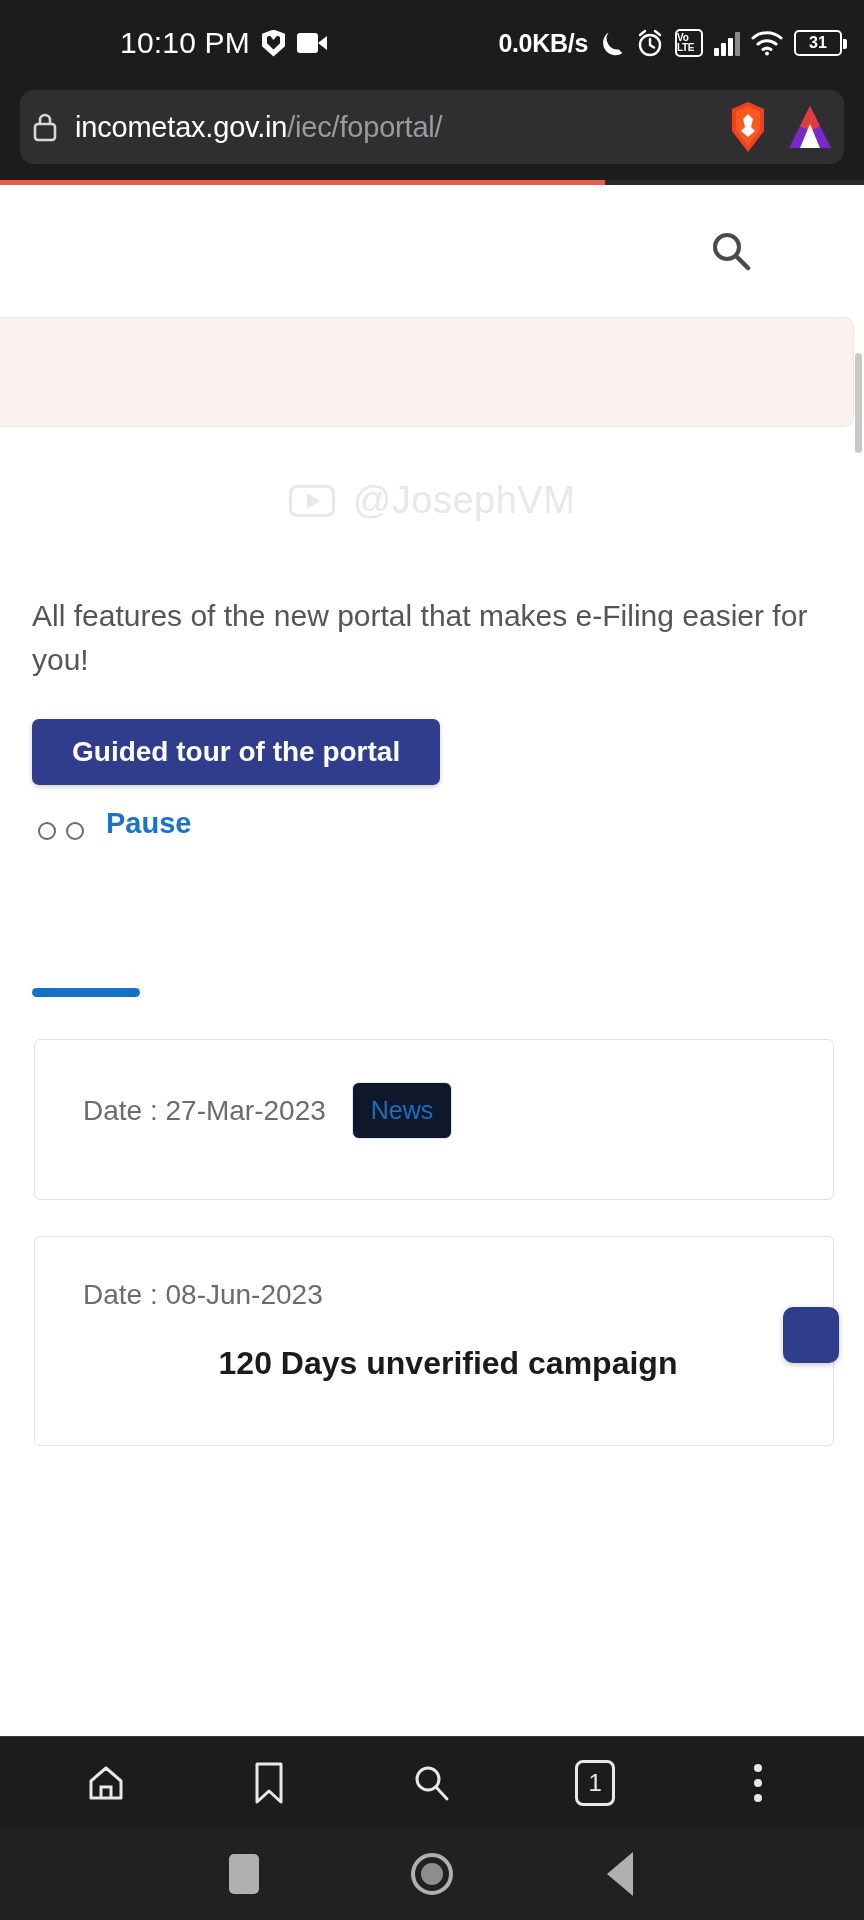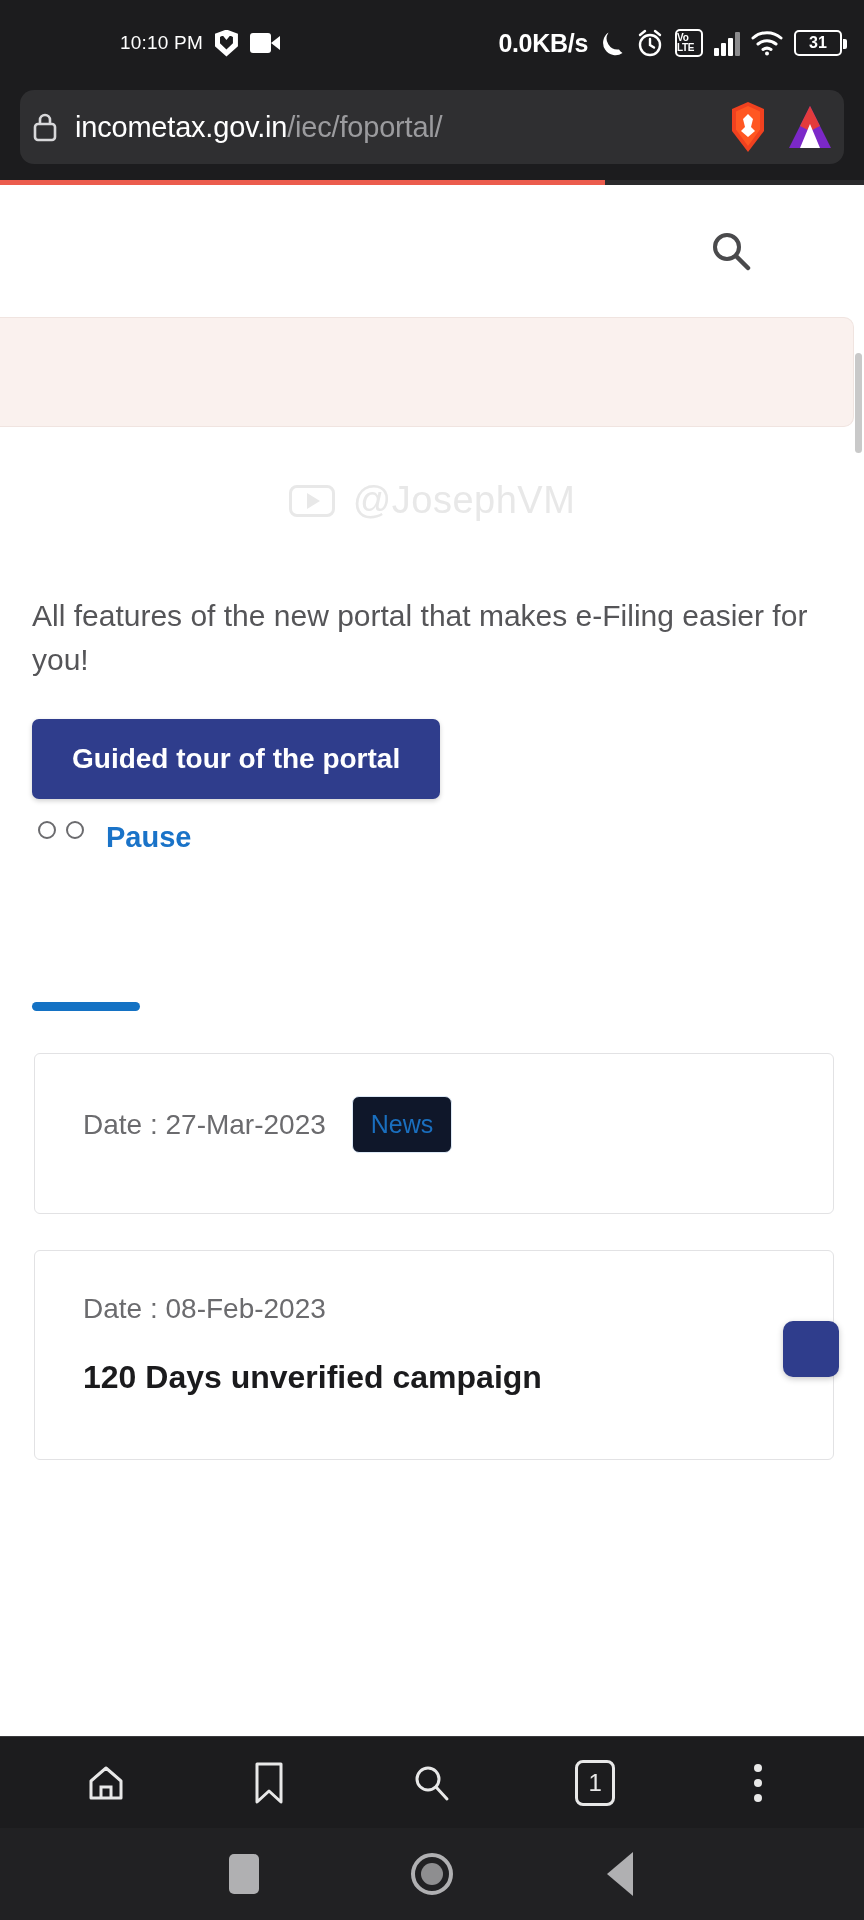--- a/index.html
+++ b/index.html
@@ -29,21 +29,21 @@
   }
   .sb-left {
     position: absolute;
     left: 120px;
     display: flex;
     align-items: center;
     gap: 12px;
   }
   .sb-clock {
     color: #ffffff;
-    font-size: 19px;
+    font-size: 30px;
     font-weight: 500;
     letter-spacing: 0.2px;
   }
   .sb-right {
     position: absolute;
     right: 22px;
     display: flex;
     align-items: center;
     gap: 11px;
   }
@@ -243,30 +243,30 @@
     color: #555558;
   }
 
   .cta-btn {
     margin: 38px 0 0 32px;
     display: inline-block;
     background: #2f3d8c;
     color: #ffffff;
     font-size: 28px;
     font-weight: 700;
-    padding: 24px 40px;
+    padding: 17px 40px;
     border-radius: 7px;
     border: none;
     box-shadow: 0 2px 5px rgba(0,0,0,0.18);
     cursor: pointer;
   }
 
   .carousel-ctrl {
     display: flex;
-    align-items: flex-start;
+    align-items: flex-end;
     gap: 10px;
     margin: 22px 0 0 38px;
   }
   .dot {
     width: 18px; height: 18px;
     border: 2px solid #6b6b6e;
     border-radius: 50%;
     background: transparent;
     cursor: pointer;
     padding: 0;
@@ -294,20 +294,21 @@
     flex-direction: column;
     gap: 36px;
     position: relative;
   }
   .card {
     border: 1px solid #e2e2e4;
     border-radius: 6px;
     background: #ffffff;
     padding: 42px 20px 60px 48px;
     position: relative;
+    text-align: center;
   }
   .card-top {
     display: flex;
     align-items: center;
     gap: 26px;
   }
   .card-date {
     font-size: 28px;
     color: #6b6b6e;
   }
@@ -519,21 +520,21 @@
 
         <div class="card">
           <div class="card-top">
             <span class="card-date">Date : 27-Mar-2023</span>
             <span class="badge news">News</span>
           </div>
         </div>
 
         <div class="card">
           <div class="card-top">
-            <span class="card-date">Date : 08-Feb-2023</span>
+            <span class="card-date">Date : 08-Jun-2023</span>
           </div>
           <div class="card-title">120 Days unverified campaign</div>
           <button class="fab"></button>
         </div>
 
       </div>
     </div>
   </div>
 
   <div class="browser-nav">

